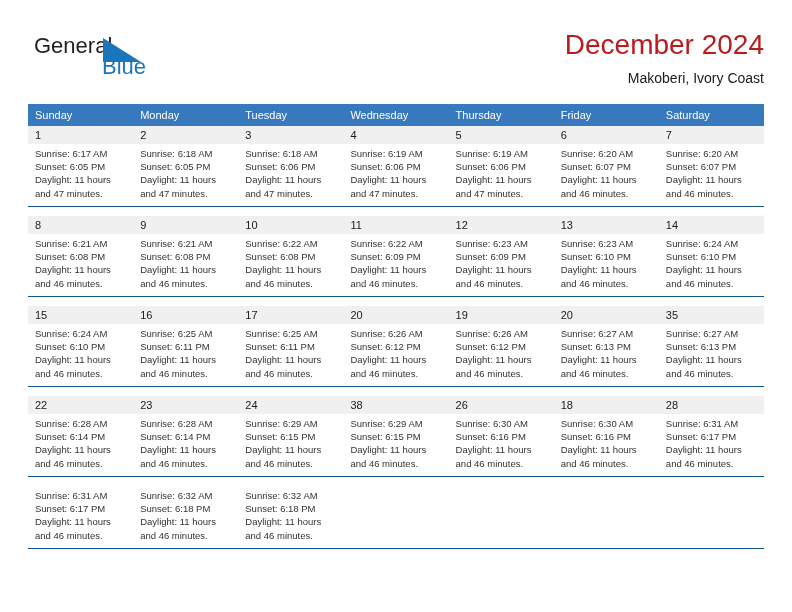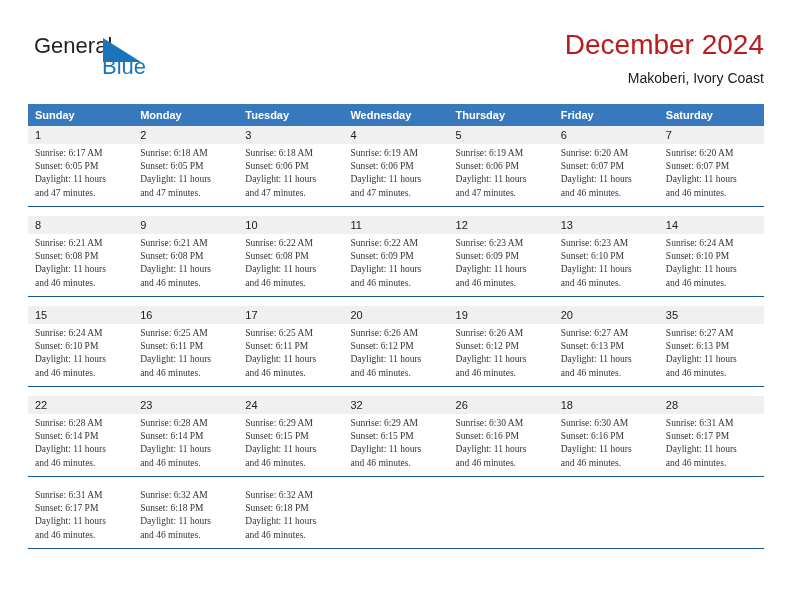--- a/index.html
+++ b/index.html
@@ -83,21 +83,21 @@
     left: 28px;
     top: 104px;
     width: 736px;
     border-collapse: collapse;
     table-layout: fixed;
   }
   .calendar th {
     background: #3879bd;
     color: #ffffff;
     font-size: 11px;
-    font-weight: bold;
+    font-weight: normal;
     text-align: left;
     padding: 5px 0 5px 7px;
     height: 21px;
     border: none;
   }
   .week-sep td {
     padding: 0;
     height: 1px;
     background: #14558f;
     border: none;
@@ -120,21 +120,20 @@
   .daynum-row td.empty { background: #ffffff; }
   .info-row td {
     background: #ffffff;
     font-size: 9.5px;
     color: #333333;
     padding: 3px 6px 6px 7px;
     vertical-align: top;
     line-height: 13.2px;
     border: none;
     height: 62px;
-    font-family: Liberation Serif, serif;
   }
   .info-row td .line { white-space: nowrap; }
   .daylight { white-space: normal; }
 </style>
 </head>
 <body>
 
 <div class="page">
 
   <div class="top-bar">
@@ -358,21 +357,21 @@
           <td colspan="7"></td>
         </tr>
       <tr class="spacer-row">
           <td colspan="7"></td>
         </tr>
 
       <tr class="daynum-row">
         <td>22</td>
         <td>23</td>
         <td>24</td>
-        <td>32</td>
+        <td>38</td>
         <td>26</td>
         <td>18</td>
         <td>28</td>
       </tr>
       <tr class="info-row">
         <td>
           <div class="line">Sunrise: 6:28 AM</div>
           <div class="line">Sunset: 6:14 PM</div>
           <div class="daylight">Daylight: 11 hours</div>
           <div class="daylight">and 46 minutes.</div>

